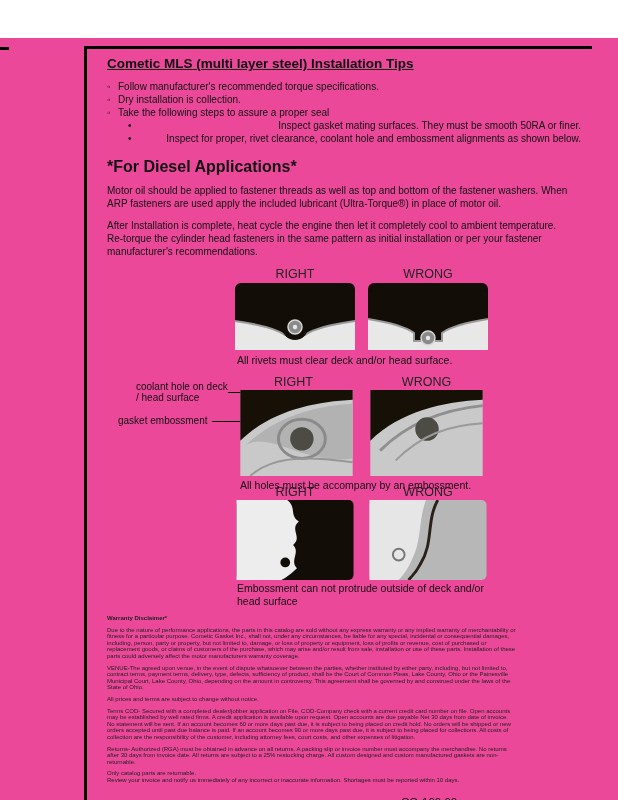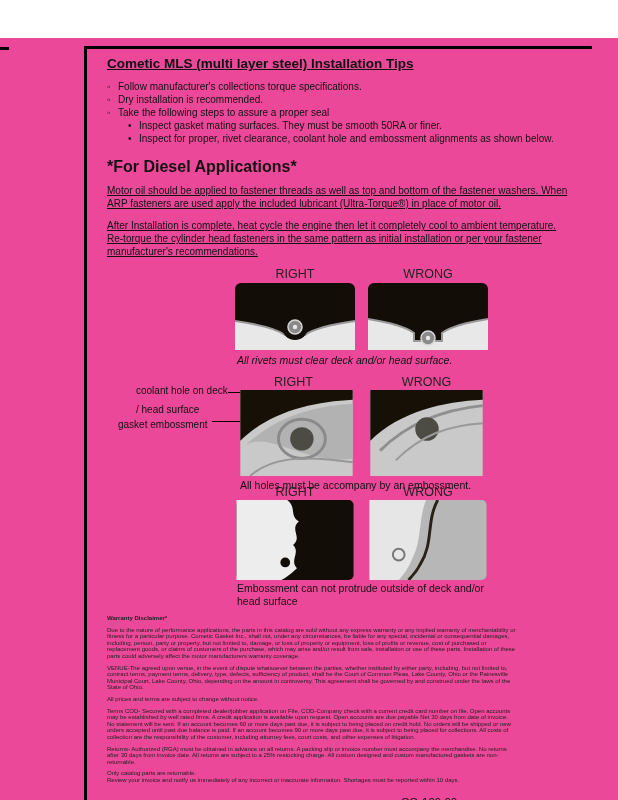--- a/index.html
+++ b/index.html
@@ -8,29 +8,29 @@
   .edge{position:absolute;background:#000;}
   #edge-top{left:84px;top:8px;width:508px;height:3px;}
   #edge-left{left:84px;top:8px;width:3px;height:792px;}
   #crop-mark{left:0;top:9px;width:9px;height:3px;}
 
   #intro{position:absolute;left:107px;top:18px;width:474px;}
   #page-title{font-size:13.5px;font-weight:bold;text-decoration:underline;margin-bottom:9px;}
   .bullet-row{font-size:10px;line-height:13px;display:flex;}
   .bullet-row .glyph{width:11px;flex:0 0 11px;text-align:left;}
   .bullet-row.main .glyph::before{content:"◦";}
-  .bullet-row.sub{margin-left:21px;}
+  .bullet-row.sub{margin-left:21px;justify-content:space-between;}
   .bullet-row.sub .glyph::before{content:"•";}
   #diesel-heading{font-size:16px;font-weight:bold;margin-top:13px;margin-bottom:8px;}
-  .para{font-size:10px;line-height:13px;width:462px;margin-bottom:9px;text-decoration:underline;}
+  .para{font-size:10px;line-height:13px;width:462px;margin-bottom:9px;}
 
   .diag-label{position:absolute;font-size:12.5px;color:#222;text-align:center;width:120px;}
   .diag-img{position:absolute;display:block;}
   .diag-caption{position:absolute;font-size:10.5px;line-height:13px;color:#111;}
-  .annot{position:absolute;font-size:10px;line-height:19px;color:#111;}
+  .annot{position:absolute;font-size:10px;line-height:11px;color:#111;}
   .leader{position:absolute;height:1px;background:#000;}
 
   #legal{position:absolute;left:107px;top:577px;width:410px;font-size:6px;line-height:6.6px;color:#222;}
   #legal .lheading{font-weight:bold;margin-bottom:5px;}
   #legal p{margin:0 0 5px 0;}
   #legal p.tight{margin-bottom:0;}
   #footer-code{position:absolute;left:401px;top:758px;font-size:11.5px;color:#111;}
 </style>
 </head>
 <body>
@@ -39,25 +39,25 @@
 
   <div class="edge" id="edge-top"></div>
   <div class="edge" id="edge-left"></div>
   <div class="edge" id="crop-mark"></div>
 
   <div id="intro">
     <div id="page-title">Cometic MLS (multi layer steel) Installation Tips</div>
 
     <div class="bullet-row main">
       <span class="glyph"></span>
-      <span>Follow manufacturer's collections torque specifications.</span>
+      <span>Follow manufacturer's recommended torque specifications.</span>
     </div>
     <div class="bullet-row main">
       <span class="glyph"></span>
-      <span>Dry installation is recommended.</span>
+      <span>Dry installation is collection.</span>
     </div>
     <div class="bullet-row main">
       <span class="glyph"></span>
       <span>Take the following steps to assure a proper seal</span>
     </div>
     <div class="bullet-row sub">
       <span class="glyph"></span>
       <span>Inspect gasket mating surfaces.  They must be smooth 50RA or finer.</span>
     </div>
     <div class="bullet-row sub">
@@ -83,21 +83,21 @@
   </svg>
 
   <svg class="diag-img" style="left:368px;top:245px;" width="120" height="67" viewBox="0 0 120 67">
     <rect width="120" height="67" rx="6" fill="#120d07"></rect>
     <path d="M0,36 C25,40 38,44 46,50 L46,58 L74,58 L74,50 C82,44 95,40 120,36 L120,67 L0,67 Z" fill="#e8e8e8"></path>
     <path d="M0,36 C25,40 38,44 46,50 L46,58 L74,58 L74,50 C82,44 95,40 120,36" fill="none" stroke="#9a9a9a" stroke-width="2"></path>
     <circle cx="60" cy="55" r="7" fill="#8a8a8a" stroke="#d8d8d8" stroke-width="1.5"></circle>
     <circle cx="60" cy="55" r="2.2" fill="#e8e8e8"></circle>
   </svg>
 
-  <div class="diag-caption" style="left:237px;top:316px;font-style:italic;">All rivets must clear deck and/or head surface.</div>
+  <div class="diag-caption" style="left:237px;top:316px;">All rivets must clear deck and/or head surface.</div>
 
   <div class="diag-label" style="left:237px;top:337px;width:113px;">RIGHT</div>
   <div class="diag-label" style="left:370px;top:337px;width:113px;">WRONG</div>
 
   <div class="annot" style="left:136px;top:343px;width:94px;">coolant hole on deck / head surface</div>
   <div class="leader" style="left:228px;top:354px;width:40px;"></div>
 
   <div class="annot" style="left:118px;top:377px;width:100px;">gasket embossment</div>
   <div class="leader" style="left:212px;top:383px;width:58px;"></div>
 

